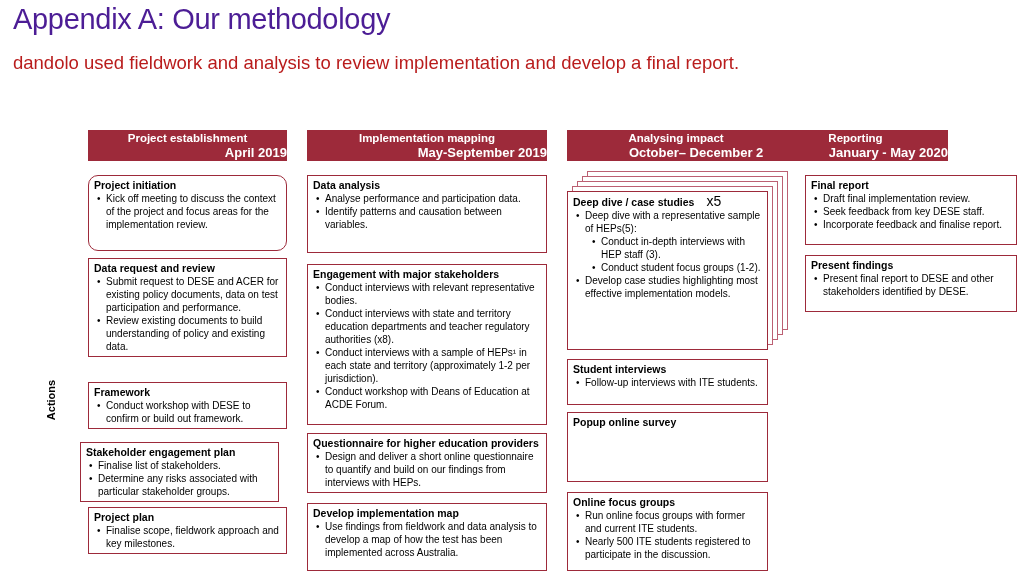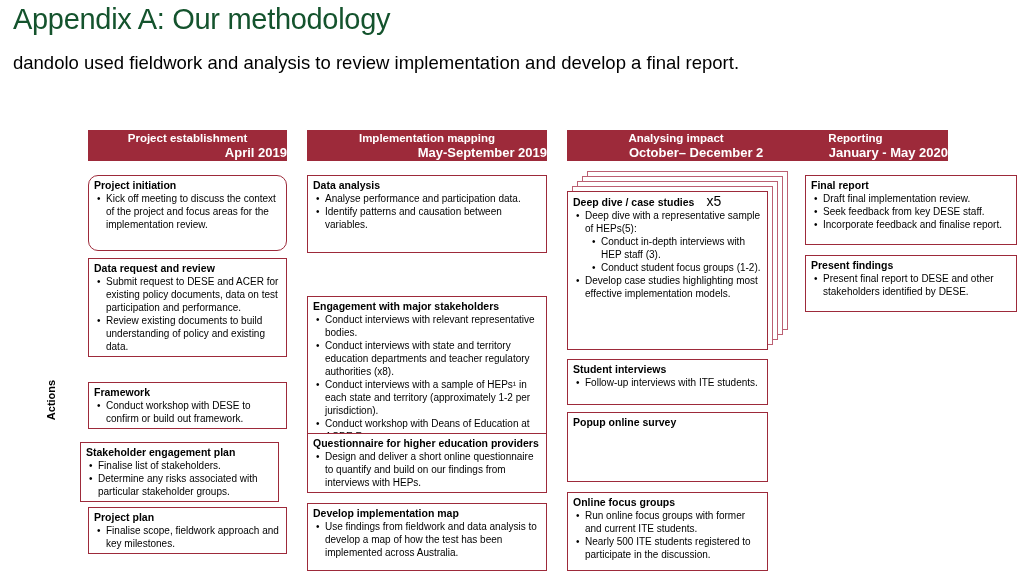--- a/index.html
+++ b/index.html
@@ -1,20 +1,20 @@
 <!DOCTYPE html>
 <html><head>
 <meta charset="utf-8">
 <style>
   html,body{margin:0;padding:0;background:#fff;}
   body{width:1022px;height:588px;font-family:"Liberation Sans",sans-serif;color:#000;}
   .slide{position:relative;width:1022px;height:588px;background:#fff;overflow:hidden;}
 
-  .main-title{position:absolute;left:13px;top:3px;font-size:29px;color:#14532d;font-weight:400;letter-spacing:-0.3px;}
-  .subtitle{position:absolute;left:13px;top:52px;font-size:18.5px;color:#000000;font-weight:400;}
+  .main-title{position:absolute;left:13px;top:3px;font-size:29px;color:#4c1d95;font-weight:400;letter-spacing:-0.3px;}
+  .subtitle{position:absolute;left:13px;top:52px;font-size:18.5px;color:#b91c1c;font-weight:400;}
 
   .side-label{position:absolute;left:51px;top:400px;transform:translate(-50%,-50%) rotate(-90deg);
     font-size:11px;font-weight:700;color:#000;white-space:nowrap;}
 
   .hdr{position:absolute;top:130px;height:31px;box-sizing:border-box;background:#9D2A3A;color:#fff;
     text-align:center;padding-top:2px;}
   .hdr .h-t{font-size:11.5px;font-weight:700;line-height:13.5px;}
   .hdr .h-d{font-size:13px;font-weight:700;line-height:13px;text-align:right;}
   #h1{left:88px;width:199px;}
   #h2{left:307px;width:240px;}
@@ -30,21 +30,21 @@
   .badge{font-size:14px;font-weight:400;margin-left:12px;}
 
   
   #c1b1{left:88px;top:175px;width:199px;min-height:76px;border-radius:10px;}
   #c1b2{left:88px;top:258px;width:199px;min-height:88px;}
   #c1b3{left:88px;top:382px;width:199px;min-height:46px;}
   #c1b4{left:80px;top:442px;width:199px;min-height:58px;}
   #c1b5{left:88px;top:507px;width:199px;min-height:47px;}
   
   #c2b1{left:307px;top:175px;width:240px;min-height:78px;}
-  #c2b2{left:307px;top:264px;width:240px;min-height:161px;margin-top:32px;}
+  #c2b2{left:307px;top:264px;width:240px;min-height:161px;}
   #c2b3{left:307px;top:433px;width:240px;min-height:57px;}
   #c2b4{left:307px;top:503px;width:240px;min-height:68px;}
   
   .stack{position:absolute;left:567px;top:171px;width:222px;height:180px;}
   .stack .layer{position:absolute;width:201px;height:159px;background:#fff;border:1px solid #BC5F72;box-sizing:border-box;}
   .stack .l5{left:20px;top:0;}
   .stack .l4{left:15px;top:5px;}
   .stack .l3{left:10px;top:10px;}
   .stack .l2{left:5px;top:15px;}
   #c3b1{left:0;top:20px;width:201px;height:159px;position:absolute;}

